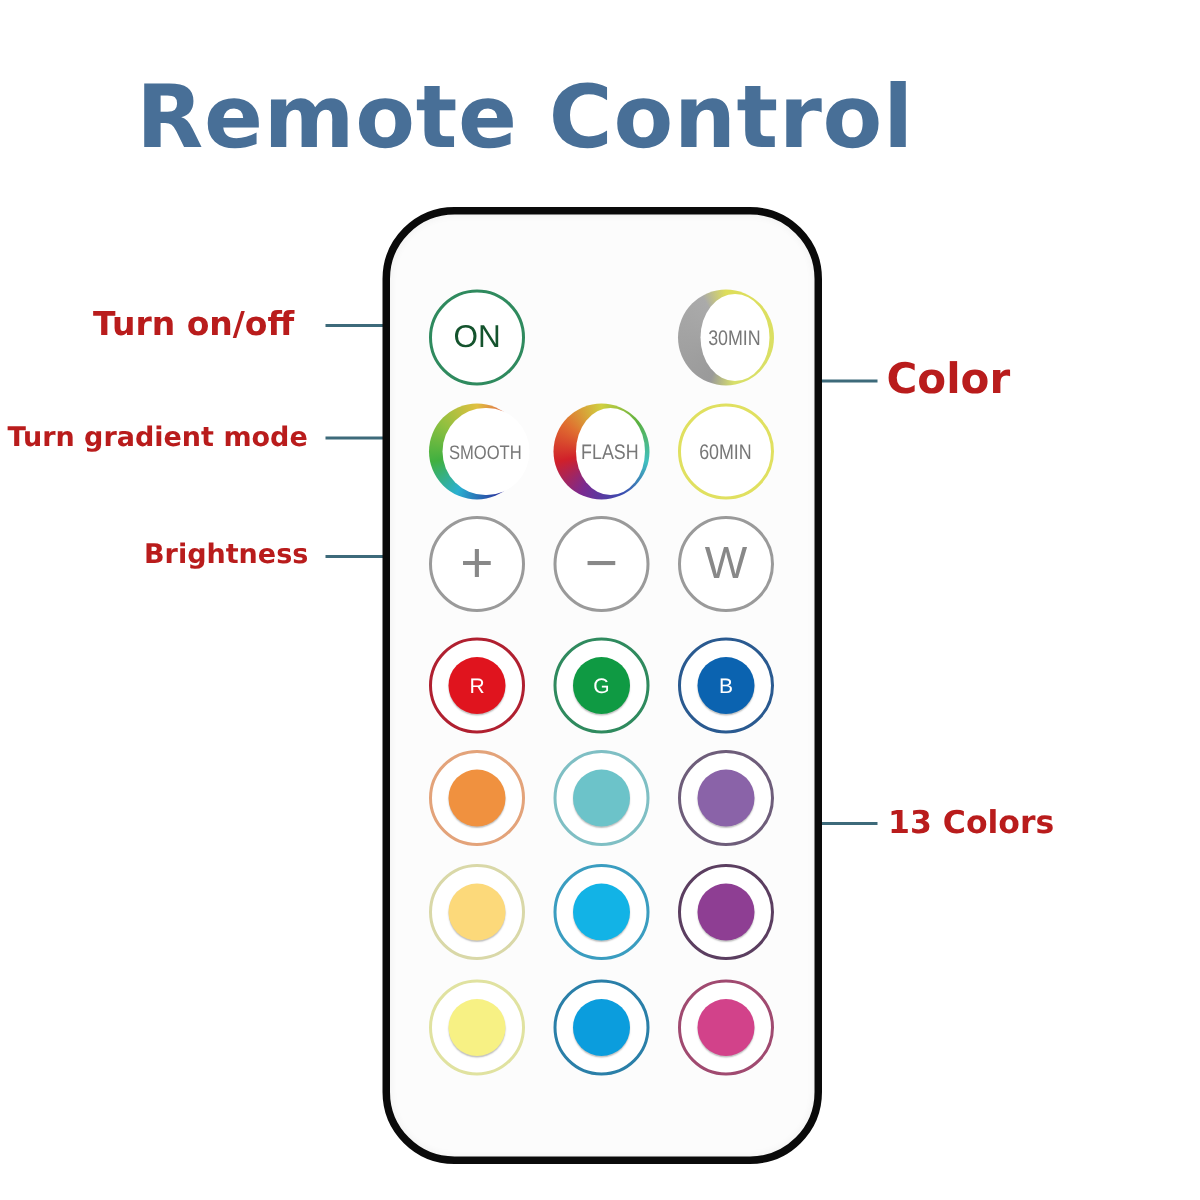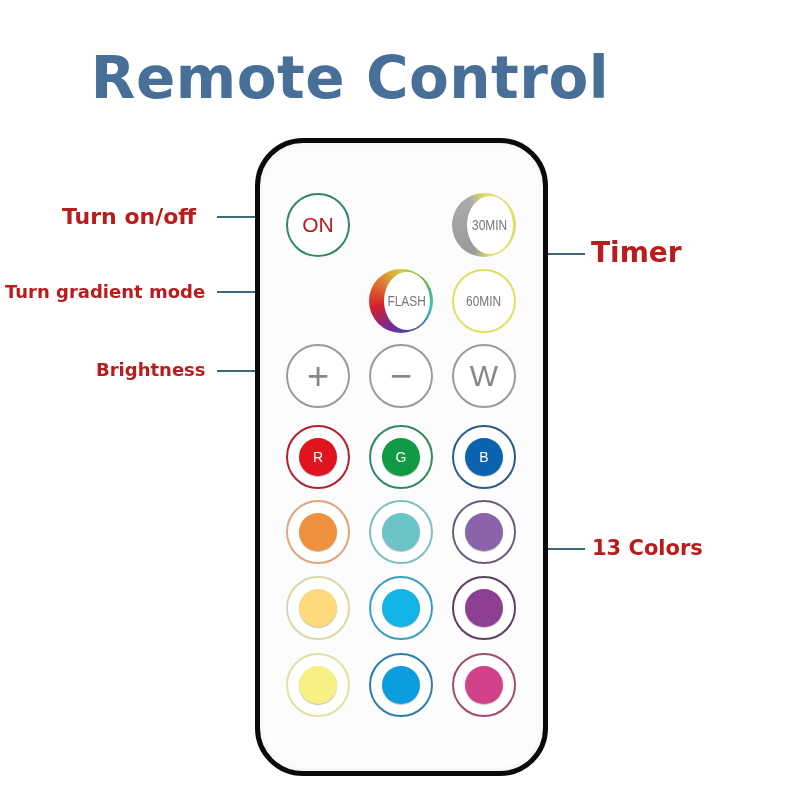--- a/index.html
+++ b/index.html
@@ -23,36 +23,41 @@
 <div class="lbl" style="left:62px; top:204px; font-size:22px;">Turn on/off</div>
 <div class="line" style="left:217px; top:216px; width:40px;"></div>
 
 <div class="lbl" style="left:5px; top:281px; font-size:18px;">Turn gradient mode</div>
 <div class="line" style="left:217px; top:291px; width:40px;"></div>
 
 <div class="lbl" style="left:96px; top:359px; font-size:18px;">Brightness</div>
 <div class="line" style="left:217px; top:370px; width:40px;"></div>
 
 <div class="line" style="left:545px; top:253px; width:40px;"></div>
-<div class="lbl" style="left:591px; top:236px; font-size:28px;">Timer</div>
+<div class="lbl" style="left:591px; top:236px; font-size:28px;">Color</div>
 
 <div class="line" style="left:545px; top:548px; width:40px;"></div>
 <div class="lbl" style="left:592px; top:536px; font-size:21px;">13 Colors</div>
 
 <div class="remote">
 
   <div class="btn ring" style="left:26px; top:50px; border-color:#2f8a5e;">
-    <span class="txt" style="color:#b91c1c; font-size:21px;">ON</span>
+    <span class="txt" style="color:#14532d; font-size:21px;">ON</span>
   </div>
   <div class="btn grad" style="left:192px; top:50px; background:conic-gradient(#dede5a 0deg, #d8e06a 170deg, #9a9a9a 200deg, #aaaaaa 330deg, #dede5a 360deg);">
     <div class="inner">
         <span class="txt" style="color:#777; font-size:14px; transform:scaleX(0.85);">30MIN</span>
       </div>
   </div>
 
+  <div class="btn grad" style="left:26px; top:126px; background:conic-gradient(#e0c040, #e03a4a, #9a2a8a, #2a3aa0, #2ab0d0, #40b040, #90c040, #e0c040);">
+    <div class="inner">
+        <span class="txt" style="color:#777; font-size:13px; transform:scaleX(0.85);">SMOOTH</span>
+      </div>
+  </div>
   <div class="btn grad" style="left:109px; top:126px; background:conic-gradient(#d0d040, #5ab040, #40c0c0, #3a4ab0, #7a2a90, #d0202a, #e07030, #d0d040);">
     <div class="inner">
         <span class="txt" style="color:#777; font-size:14px; transform:scaleX(0.85);">FLASH</span>
       </div>
   </div>
   <div class="btn ring" style="left:192px; top:126px; border-color:#e0e060;">
     <span class="txt" style="color:#777; font-size:14px; transform:scaleX(0.85);">60MIN</span>
   </div>
 
   <div class="btn ring" style="left:26px; top:201px; border-color:#9a9a9a;">

